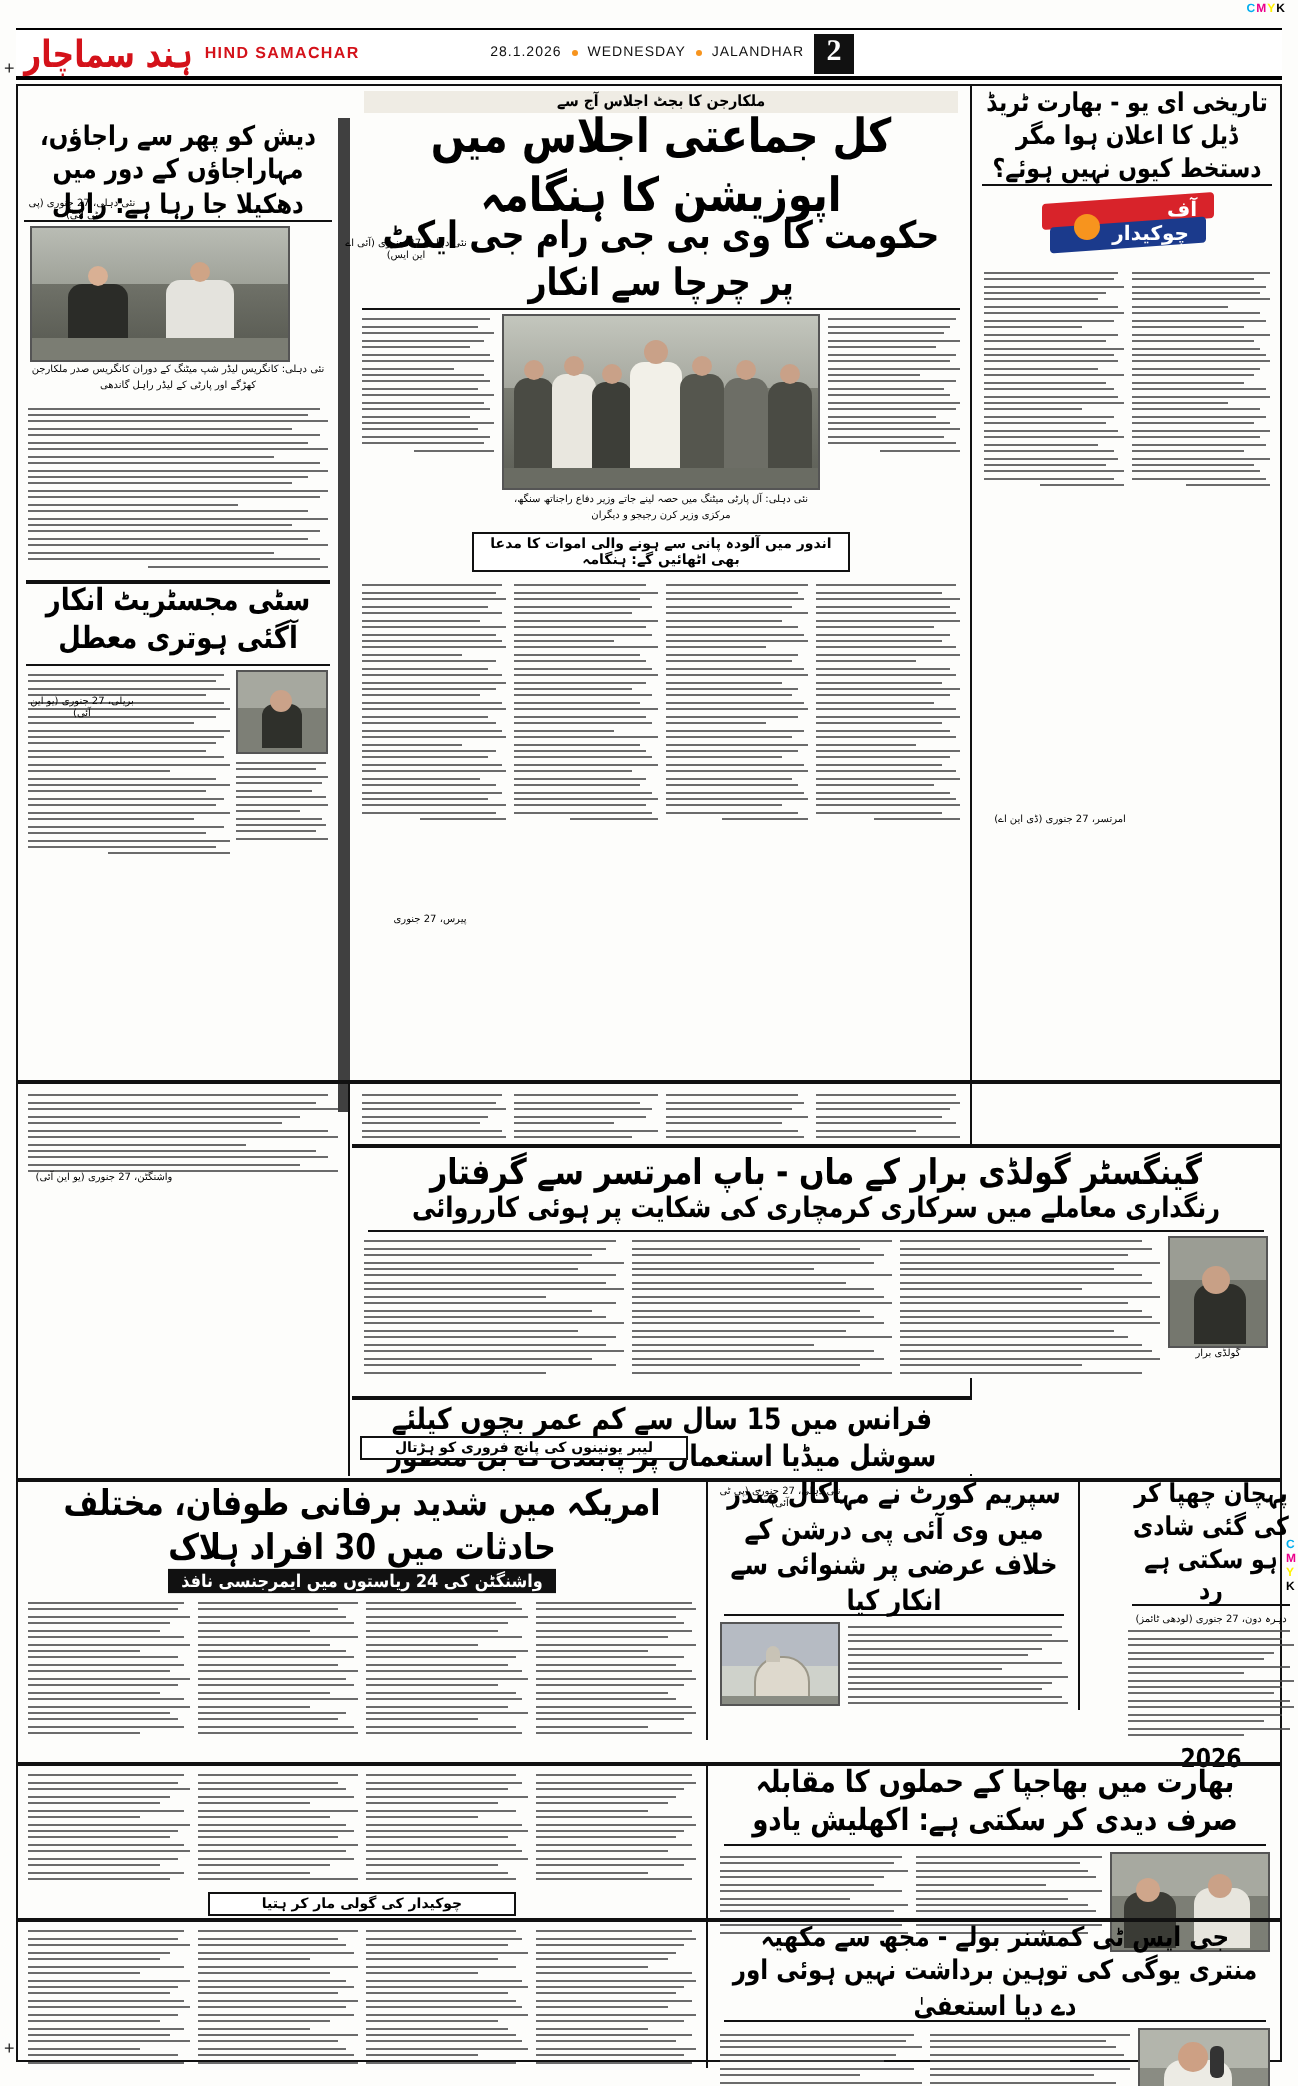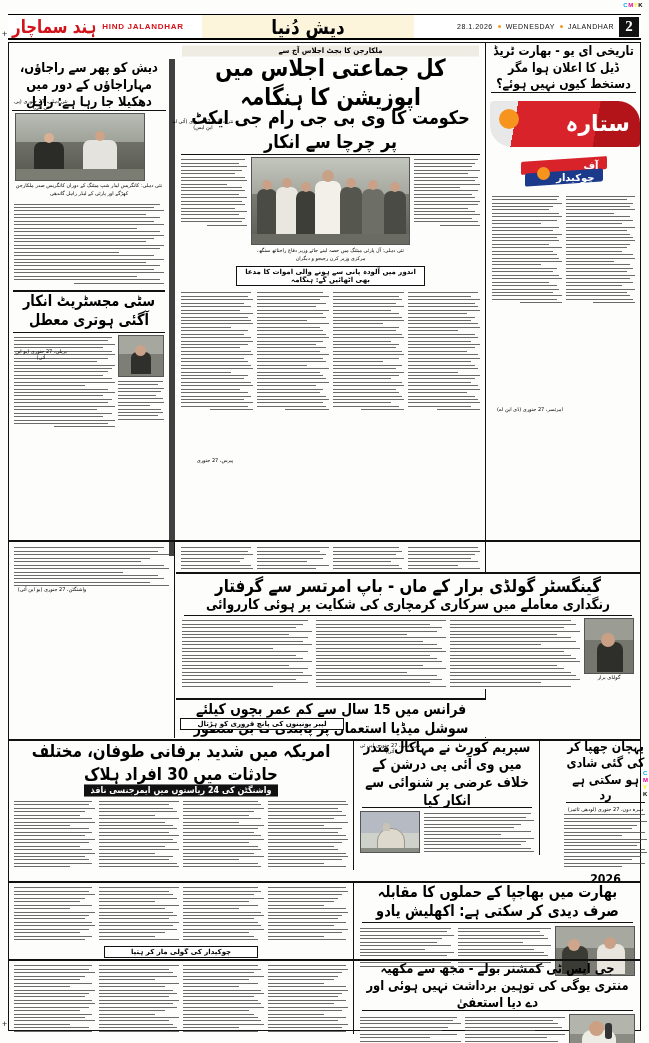--- a/index.html
+++ b/index.html
@@ -110,24 +110,21 @@
   <div class="sidebar-cmyk">
     <div class="c-c">C</div>
       <div class="c-m">M</div>
       <div class="c-y">Y</div>
       <div class="c-k">K</div>
   </div>
 
   <div class="masthead">
     <div class="mh-left">
       <div class="mh-logo-ur urdu">ہند سماچار</div>
-      <div class="mh-logo-en">HIND JALANDHAR</div>
-    </div>
-    <div class="mh-center">
-      <span>دیش دُنیا</span>
+      <div class="mh-logo-en">HIND SAMACHAR</div>
     </div>
     <div class="mh-right">
       <span class="meta">28.1.2026</span>
       <span class="mh-dot"></span>
       <span class="meta">WEDNESDAY</span>
       <span class="mh-dot"></span>
       <span class="meta">JALANDHAR</span>
       <span class="pagenum">2</span>
     </div>
   </div>
@@ -476,25 +473,20 @@
         </div>
       </div>
     </div>
 
     <div style="position:absolute;left:478px;top:0;width:153px;height:497px;box-sizing:border-box;">
 
       <div class="hl" style="font-size:11px;padding:4px 4px 2px;">تاریخی ای یو - بھارت ٹریڈ ڈیل کا اعلان ہوا مگر دستخط کیوں نہیں ہوئے؟</div>
       <div style="border-top:1px solid #111;margin:2px 4px;"></div>
 
       <div style="position:relative;">
-        <div class="redmark">
-          <div class="swoosh"></div>
-          <div class="ic"></div>
-          <div class="wt">ستارہ</div>
-        </div>
         <div class="offrec">
           <div class="band"></div>
             <div class="band2"></div>
             <div class="dot"></div>
           <div class="t1 urdu">آف</div>
           <div class="t2 urdu">چوکیدار</div>
         </div>
       </div>
 
       <div style="display:flex;gap:4px;padding:2px 5px 0;">

